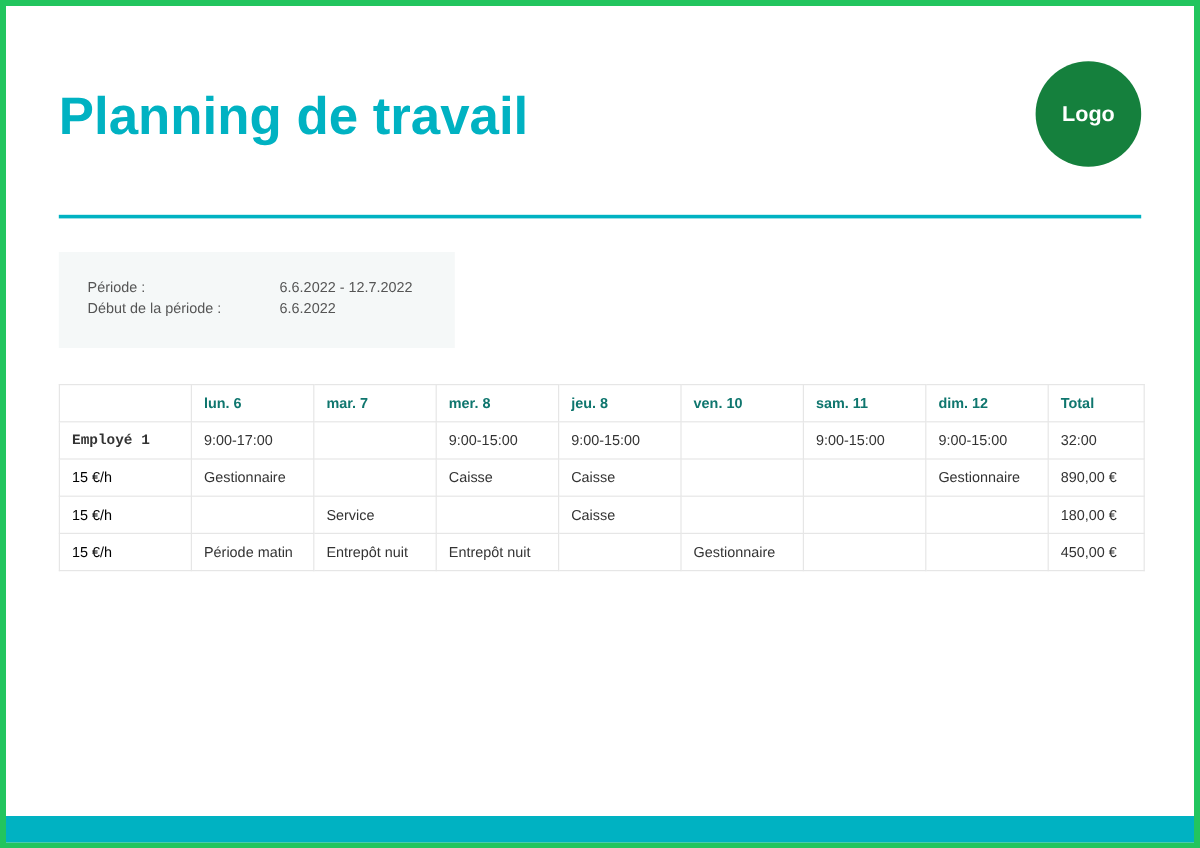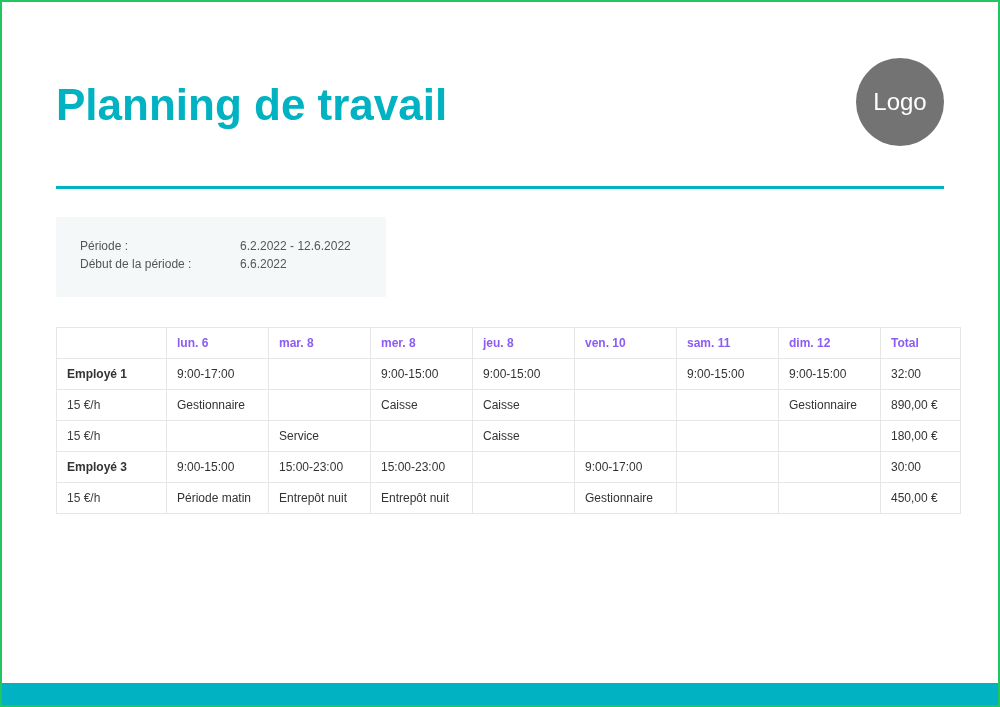--- a/index.html
+++ b/index.html
@@ -6,51 +6,51 @@
   body {
     margin: 0;
     font-family: Arial, Helvetica, sans-serif;
     background: #f0f0f0;
     width: 1000px;
     height: 707px;
     overflow: hidden;
   }
   .page {
     background: #ffffff;
-    border: 2px solid #22c55e;
+    border: 5px solid #22c55e;
     width: 100%;
     height: 100%;
     position: relative;
-    padding: 14px;
+    padding: 4px;
   }
   .content {
     padding: 48px 40px 0 40px;
   }
   .header-row {
     display: flex;
     justify-content: space-between;
     align-items: center;
   }
   .title {
     color: #00b2c2;
     font-size: 44px;
     font-weight: 700;
     margin: 0;
   }
   .logo {
     width: 88px;
     height: 88px;
     border-radius: 50%;
-    background: #737373;
+    background: #15803d;
     color: #fff;
     display: flex;
     align-items: center;
     justify-content: center;
-    font-size: 24px;
-    font-weight: 400;
+    font-size: 18px;
+    font-weight: 700;
     margin-top: -6px;
   }
   .divider {
     margin-top: 40px;
     border: none;
     border-top: 3px solid #00b2c2;
   }
   .meta-box {
     margin-top: 28px;
     background: #f5f8f8;
@@ -81,27 +81,27 @@
   .schedule th, .schedule td {
     border: 1px solid #e6e6e6;
     padding: 8px 10px;
     text-align: left;
     vertical-align: middle;
     height: 30px;
   }
   .schedule thead th {
     background: #ffffff;
     font-weight: 700;
-    color: #8b5cf6;
+    color: #0f766e;
   }
   .col-name { width: 110px; }
   .col-day { width: 102px; }
   .col-total { width: 80px; }
-  .emp-name { font-weight: 700; }
-  .rate { color: #404040; font-weight: 400; }
+  .emp-name { font-weight: 700; font-family: Liberation Mono, monospace; }
+  .rate { color: #000000; font-weight: 400; }
   .footer-bar {
     position: absolute;
     left: 0;
     right: 0;
     bottom: 0;
     height: 22px;
     background: #00b2c2;
   }
 </style>
 </head>
@@ -110,21 +110,21 @@
 <div class="page">
   <div class="content">
     <div class="header-row">
       <h1 class="title">Planning de travail</h1>
       <div class="logo">Logo</div>
     </div>
     <hr class="divider">
     <div class="meta-box">
       <div class="meta-row">
         <span class="meta-label">Période :</span>
-        <span class="meta-value">6.2.2022  -  12.6.2022</span>
+        <span class="meta-value">6.6.2022  -  12.7.2022</span>
       </div>
       <div class="meta-row">
         <span class="meta-label">Début de la période :</span>
         <span class="meta-value">6.6.2022</span>
       </div>
     </div>
 
     <table class="schedule">
       <colgroup>
         <col class="col-name">
@@ -134,21 +134,21 @@
         <col class="col-day">
           <col class="col-day">
           <col class="col-day">
           <col class="col-day">
         <col class="col-total">
       </colgroup>
       <thead>
         <tr>
           <th></th>
           <th>lun. 6</th>
-          <th>mar. 8</th>
+          <th>mar. 7</th>
           <th>mer. 8</th>
           <th>jeu. 8</th>
           <th>ven. 10</th>
           <th>sam. 11</th>
           <th>dim. 12</th>
           <th>Total</th>
         </tr>
       </thead>
       <tbody id="schedule-body">
       <tr>
@@ -178,31 +178,20 @@
             <td></td>
             <td>Service</td>
             <td></td>
             <td>Caisse</td>
             <td></td>
             <td></td>
             <td></td>
             <td>180,00 €</td>
           </tr>
           <tr>
-            <td class="emp-name">Employé 3</td>
-            <td>9:00-15:00</td>
-            <td>15:00-23:00</td>
-            <td>15:00-23:00</td>
-            <td></td>
-            <td>9:00-17:00</td>
-            <td></td>
-            <td></td>
-            <td>30:00</td>
-          </tr>
-          <tr>
             <td class="rate">15 €/h</td>
             <td>Période matin</td>
             <td>Entrepôt nuit</td>
             <td>Entrepôt nuit</td>
             <td></td>
             <td>Gestionnaire</td>
             <td></td>
             <td></td>
             <td>450,00 €</td>
           </tr>

